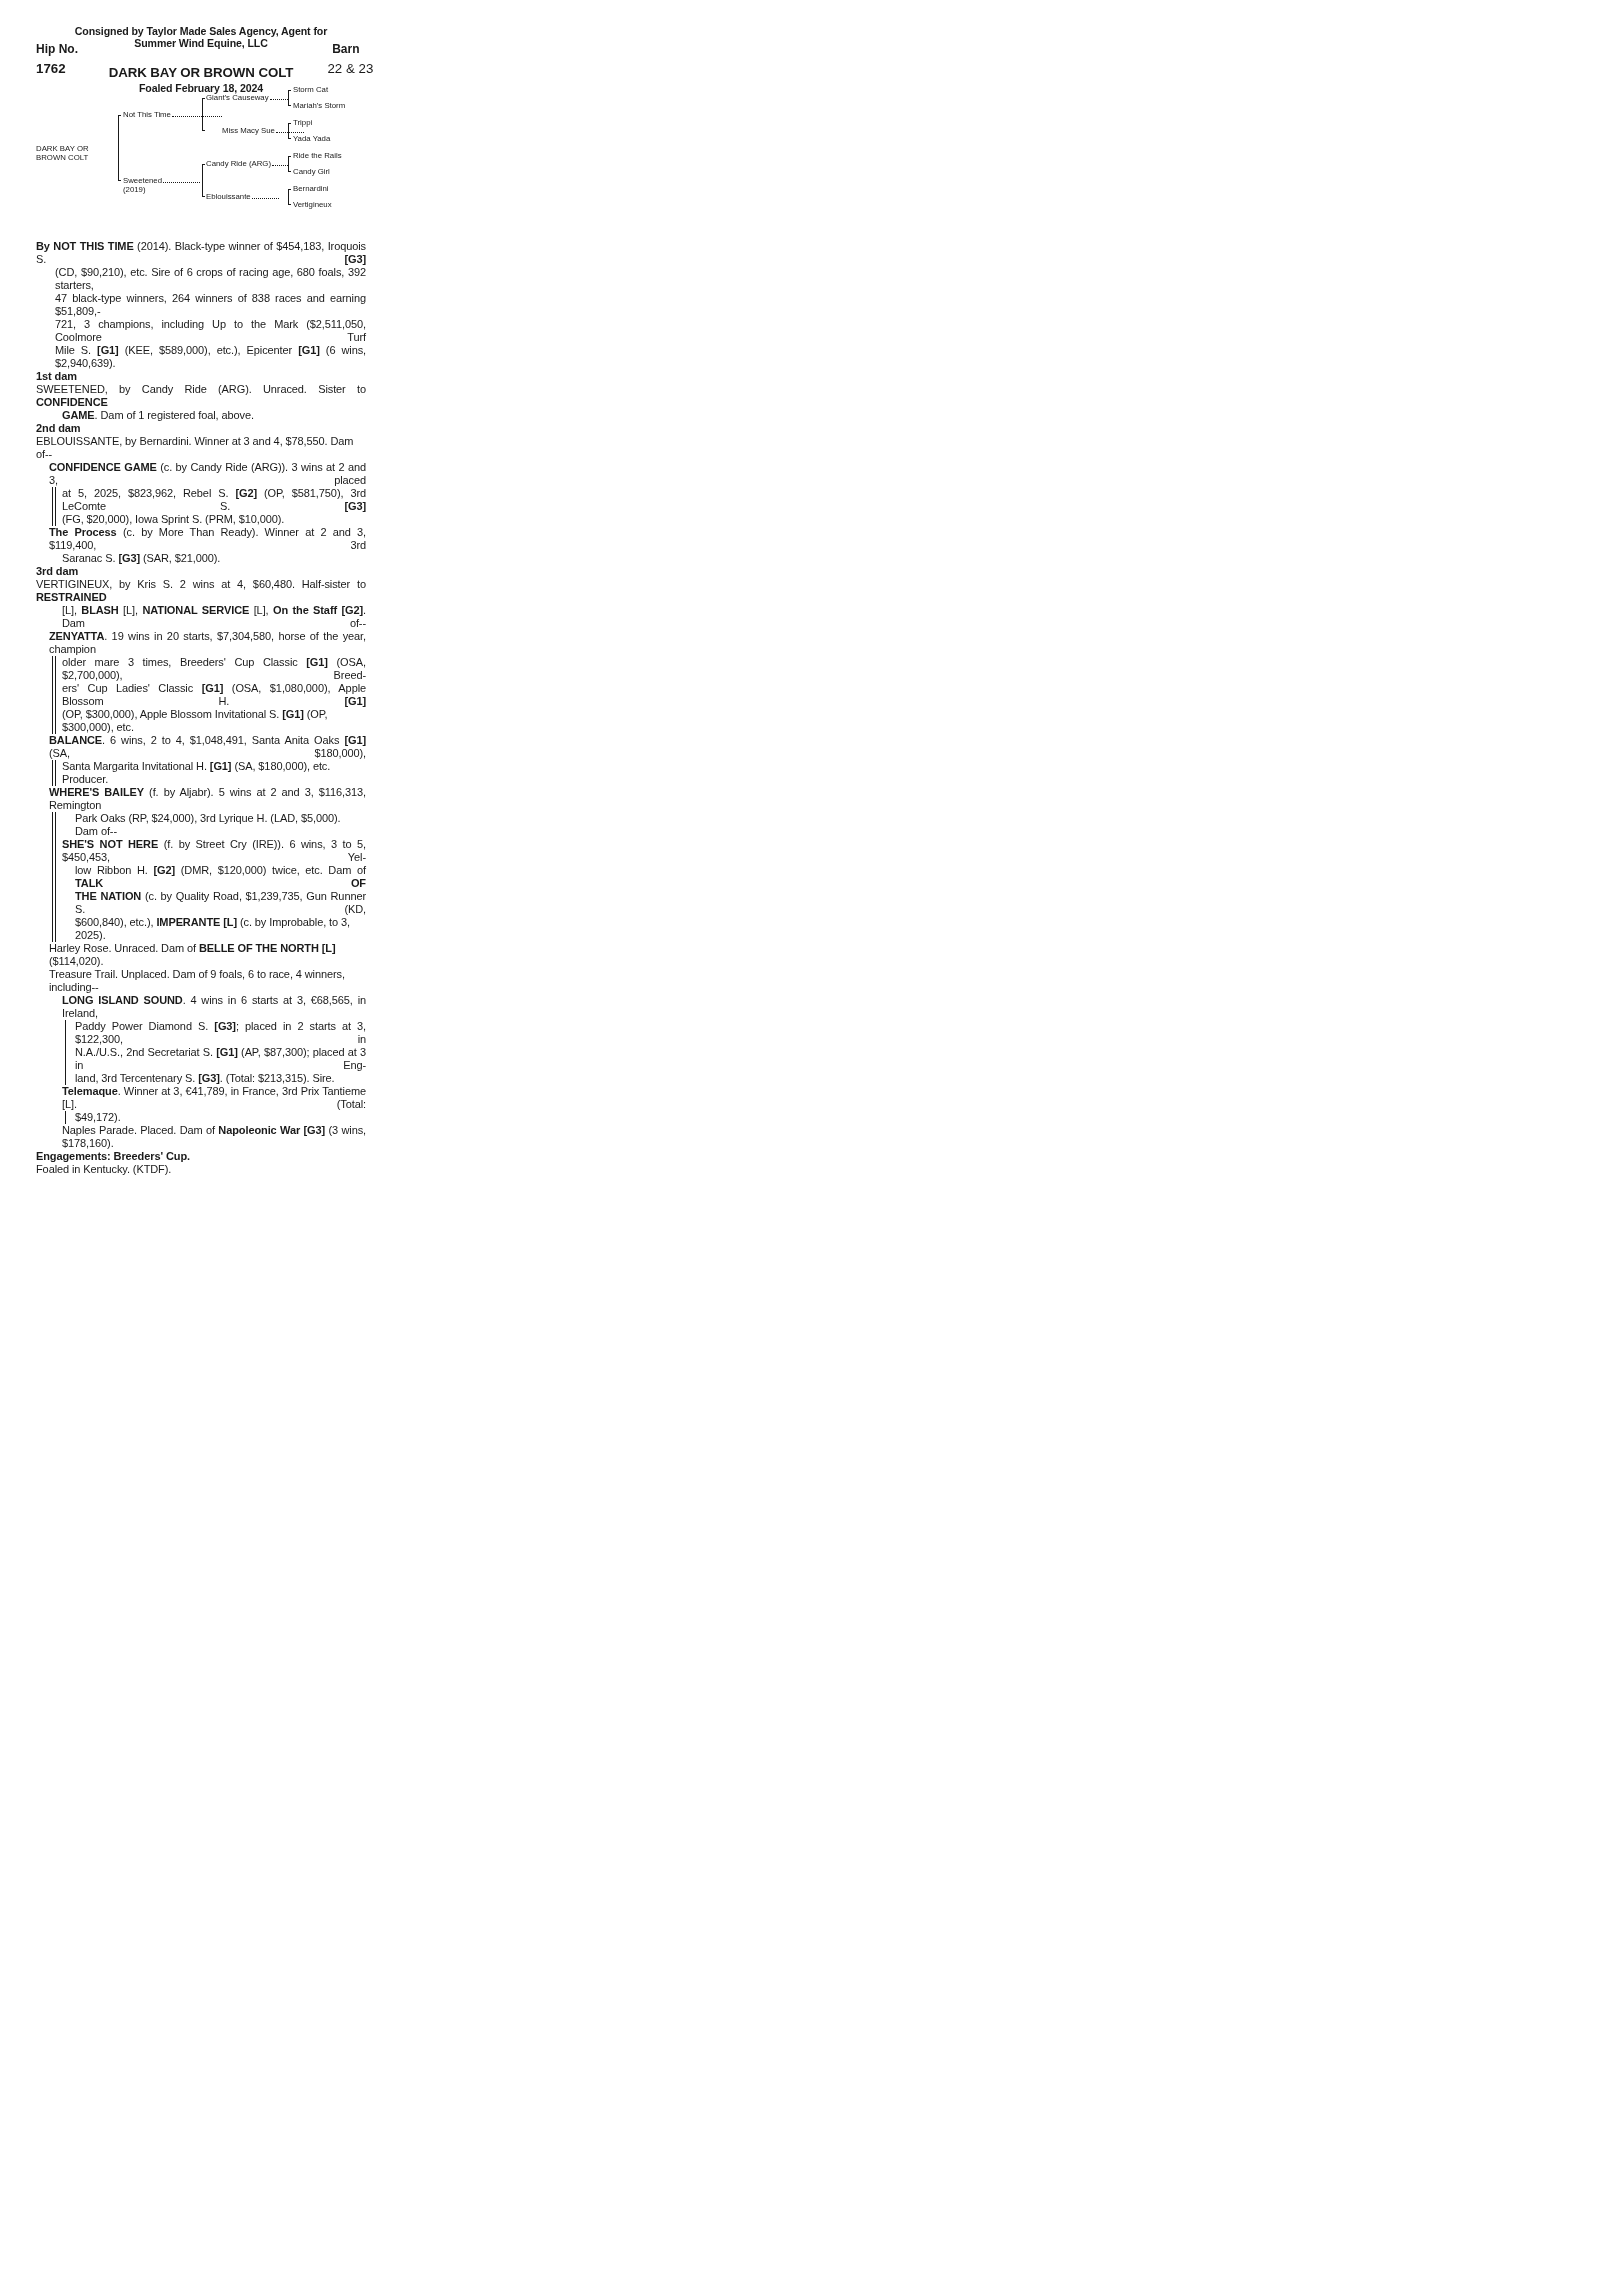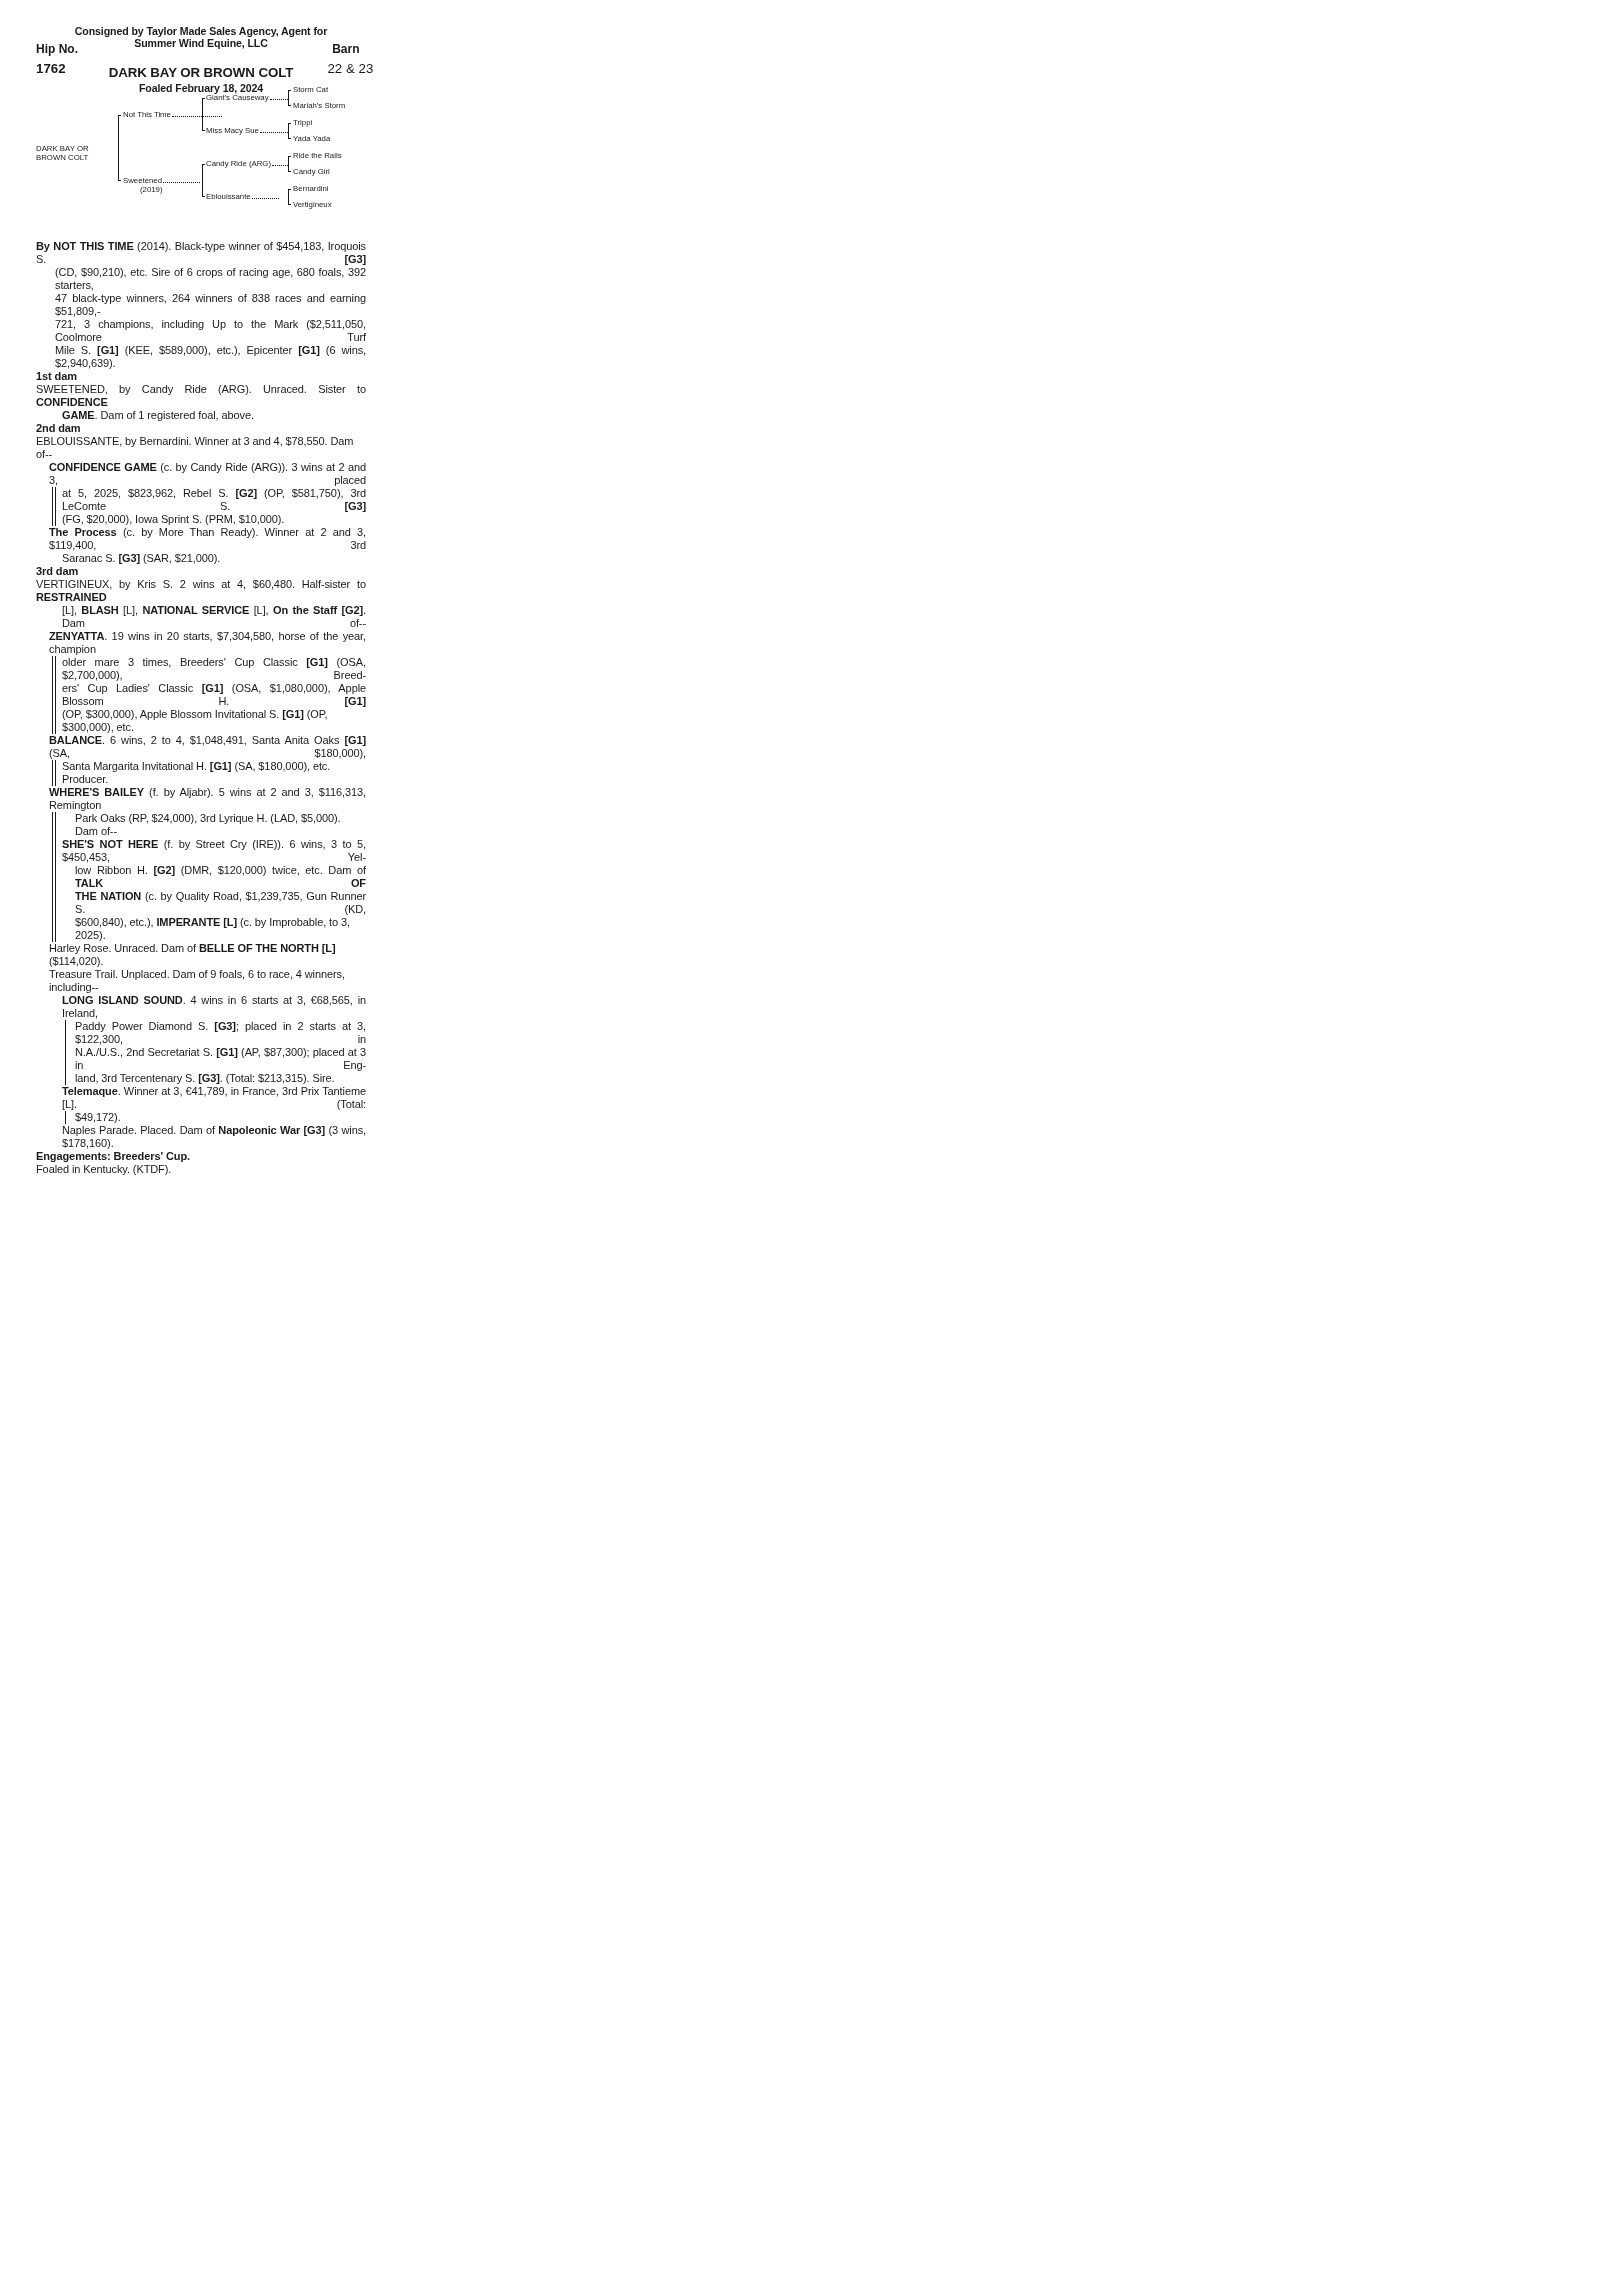--- a/index.html
+++ b/index.html
@@ -78,29 +78,29 @@
 
     <div class="brk" style="left:82px;top:33px;height:66px"></div>
     <div class="trow" style="left:87px;top:29px;width:100px">
       <span>Not This Time</span>
       <span class="leader"></span>
     </div>
     <div class="trow" style="left:87px;top:95px;width:78px">
       <span>Sweetened</span>
       <span class="leader"></span>
     </div>
-    <div class="tyear" style="left:104px;top:104px">(2019)</div>
+    <div class="tyear" style="left:87px;top:104px">(2019)</div>
 
     <div class="brk" style="left:166px;top:16px;height:33px"></div>
     <div class="brk" style="left:166px;top:82px;height:33px"></div>
     <div class="trow" style="left:170px;top:12px;width:83px">
       <span>Giant's Causeway</span>
       <span class="leader"></span>
     </div>
-    <div class="trow" style="left:170px;top:45px;width:83px">
+    <div class="trow" style="left:186px;top:45px;width:83px">
       <span>Miss Macy Sue</span>
       <span class="leader"></span>
     </div>
     <div class="trow" style="left:170px;top:78px;width:83px">
       <span>Candy Ride (ARG)</span>
       <span class="leader"></span>
     </div>
     <div class="trow" style="left:170px;top:111px;width:74px">
       <span>Eblouissante</span>
       <span class="leader"></span>

